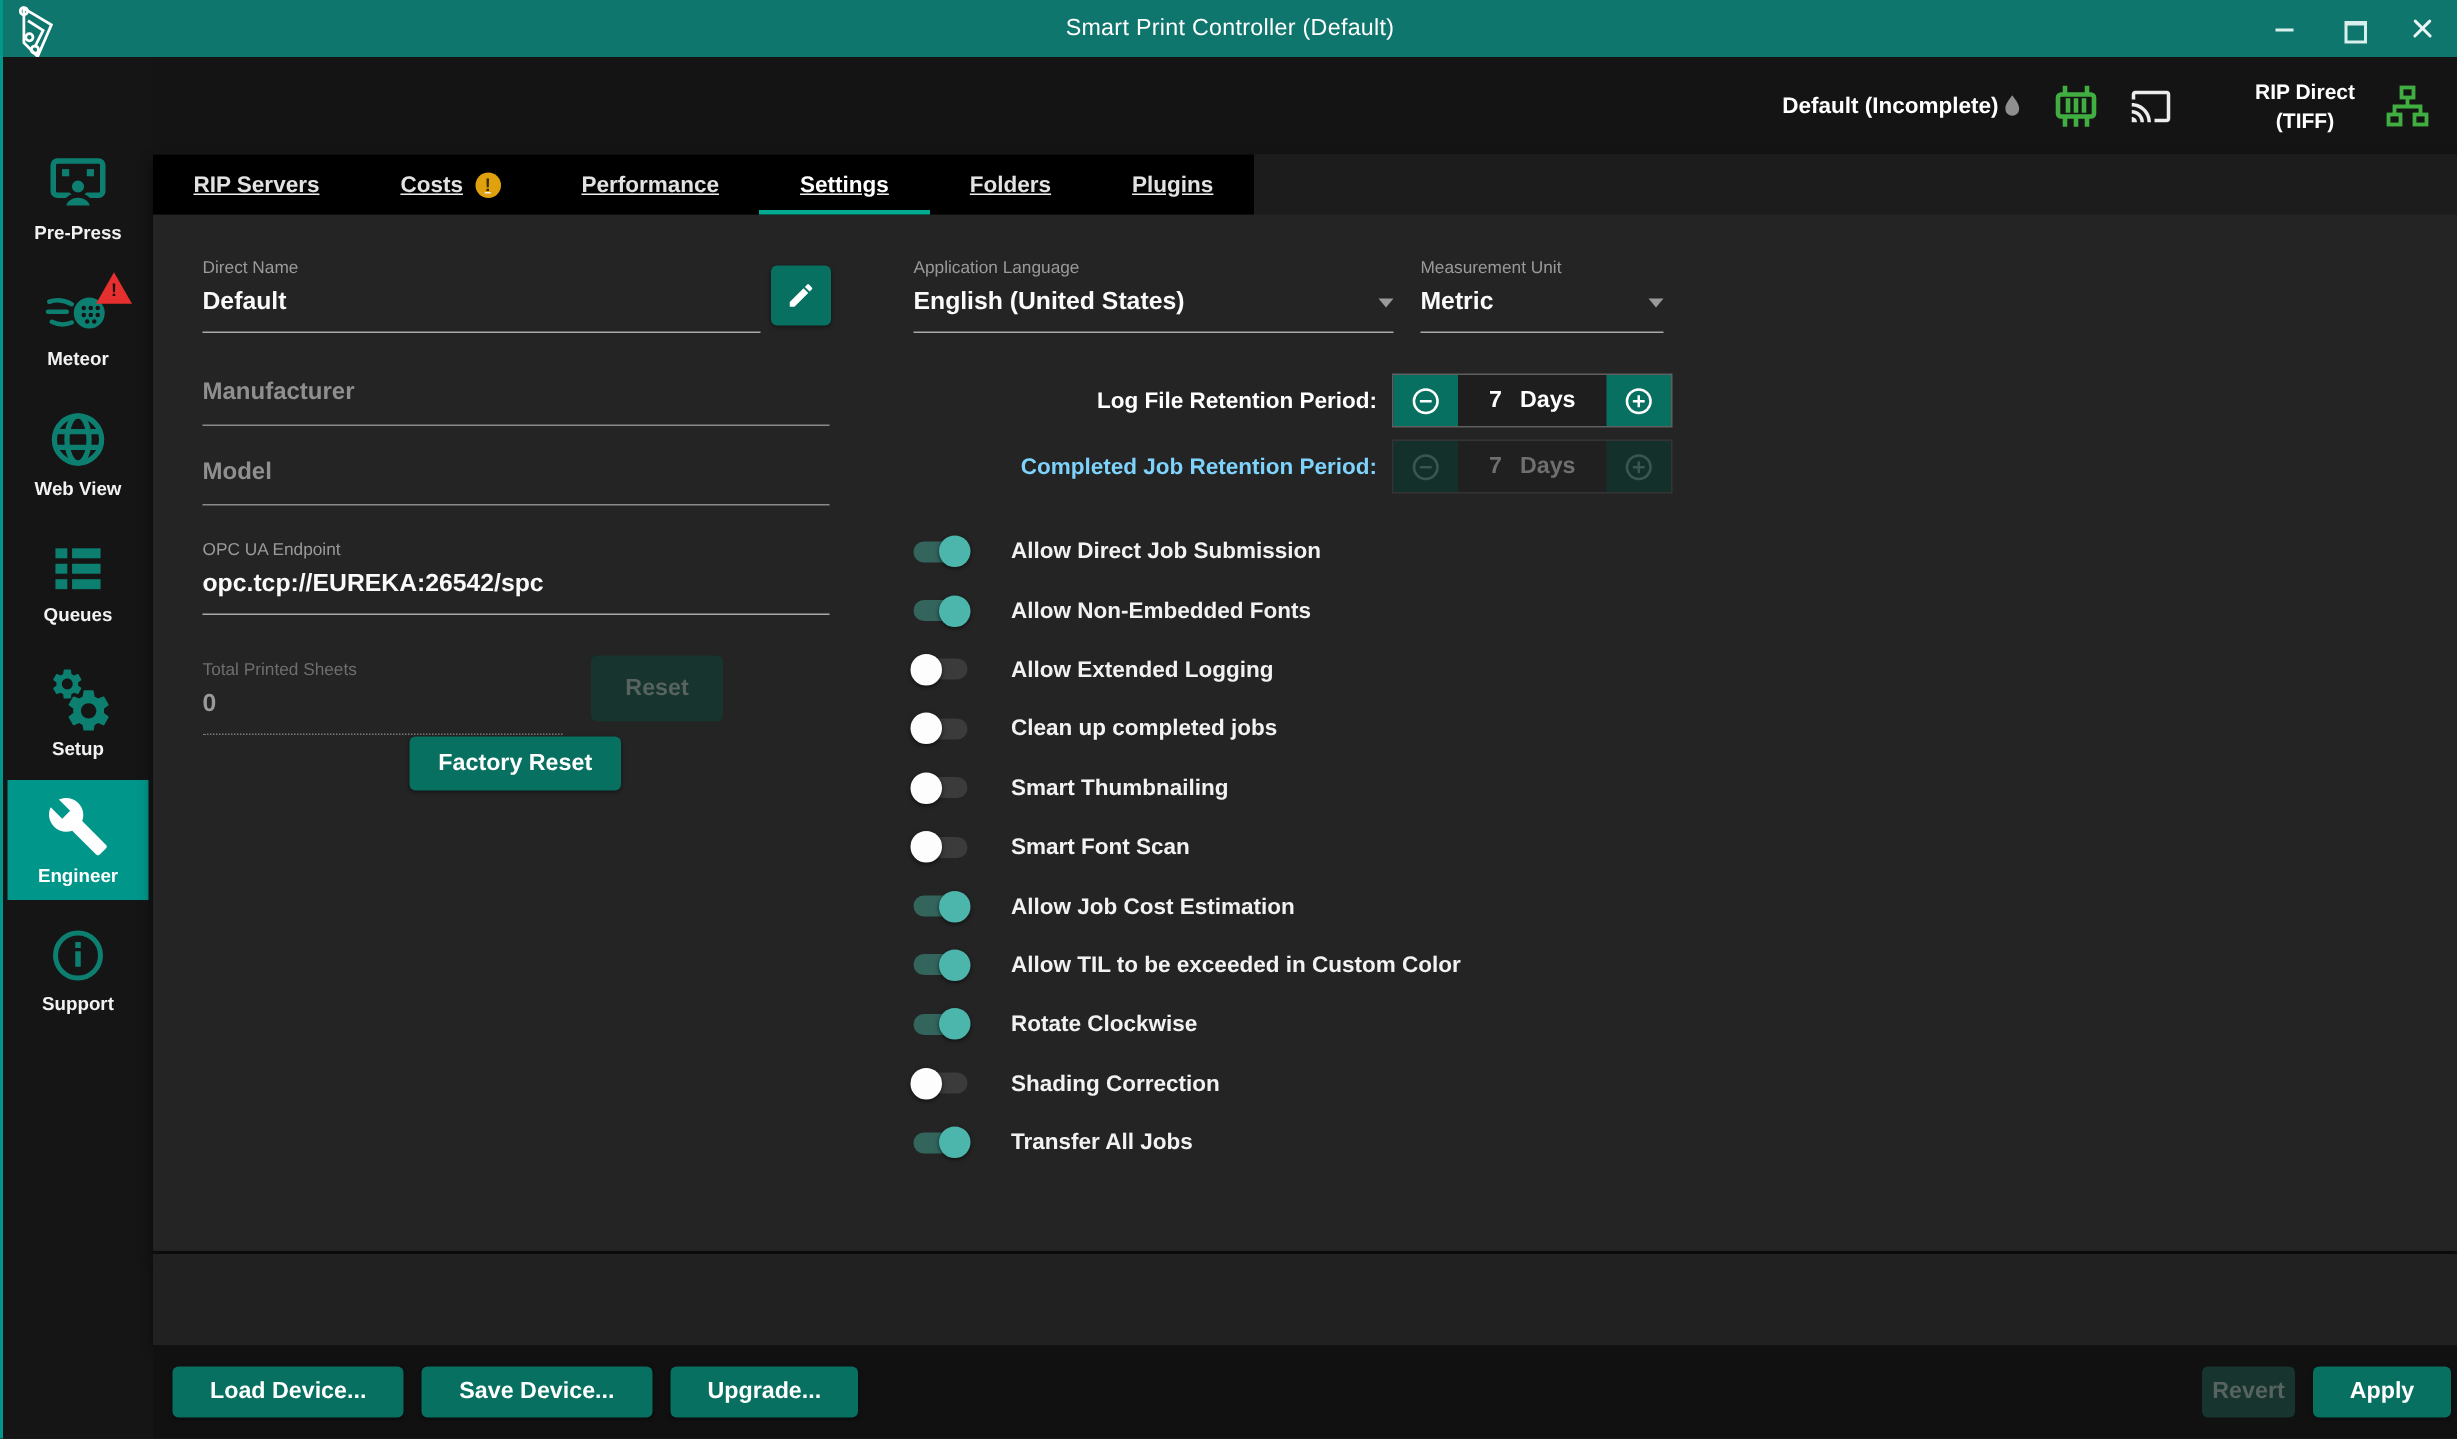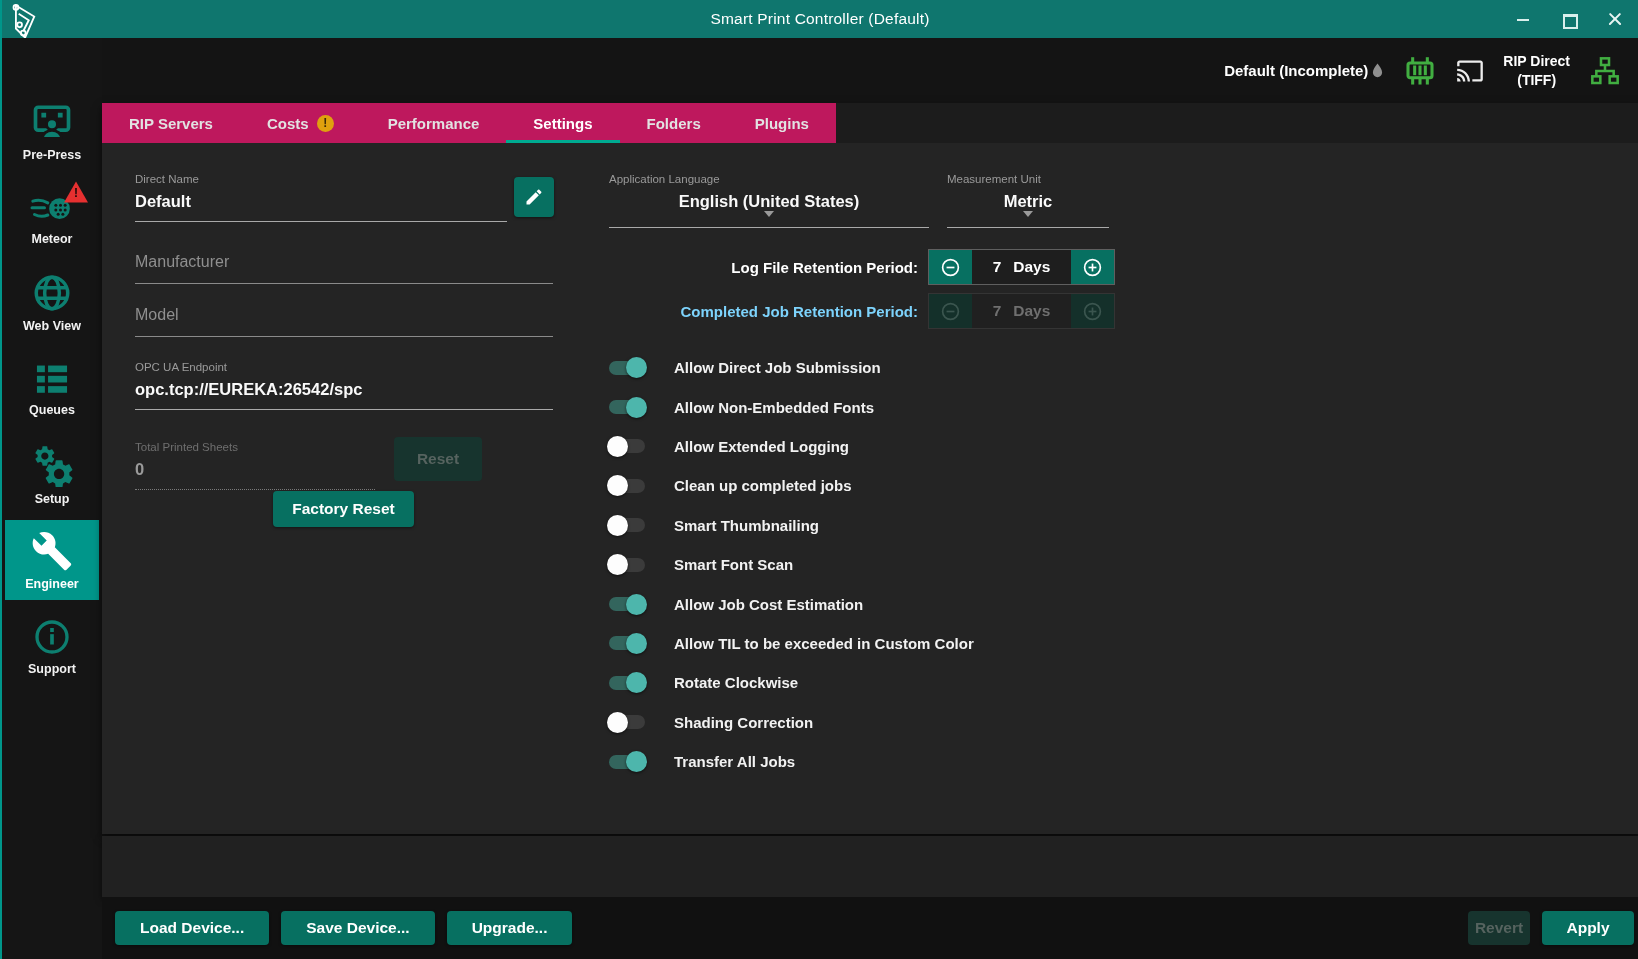--- a/index.html
+++ b/index.html
@@ -20,60 +20,60 @@
   .wbtn{width:18px;height:18px;position:relative;cursor:pointer;}
   .wbtn.min::after{content:"";position:absolute;left:3px;right:3px;top:9px;height:2px;background:#d9efec;}
   .wbtn.max::after{content:"";position:absolute;left:3px;top:4px;width:11px;height:10px;border:2px solid #d9efec;border-top-width:3px;}
   .wbtn.close::before,.wbtn.close::after{content:"";position:absolute;left:1px;top:8px;width:16px;height:2.4px;background:#e8f5f3;border-radius:1px;}
   .wbtn.close::before{transform:rotate(45deg);} .wbtn.close::after{transform:rotate(-45deg);}
   
   .statusrow{position:absolute;left:100px;top:38px;right:0;height:65px;display:flex;align-items:center;justify-content:flex-end;gap:17px;padding-right:15px;}
   .devstatus{display:flex;flex-direction:row;align-items:center;gap:1px;}
   .devstatus .txt{font-size:15px;font-weight:700;color:#fff;}
   .ripstatus{display:flex;flex-direction:column;align-items:center;line-height:1.3;}
-  .ripstatus .txt{font-size:14px;font-weight:700;color:#fff;}
+  .ripstatus .txt{font-size:14px;font-weight:700;color:#fff;margin-left:36px;}
   
   .sidebar{position:absolute;left:0;top:38px;bottom:0;width:100px;background:#151515;display:flex;flex-direction:column;align-items:stretch;padding-top:52px;gap:6px;}
   .navitem{height:80px;display:flex;flex-direction:column;align-items:center;justify-content:center;gap:5px;cursor:pointer;position:relative;margin:0 3px;}
   .navitem .lbl{font-size:12.5px;font-weight:700;color:#f2f2f2;}
   .navitem.active{background:#00968a;}
   .navitem.active .lbl{color:#fff;}
   .badge-tri{position:absolute;top:4px;right:10px;width:26px;height:24px;}
   .badge-tri svg{position:absolute;inset:0;}
   .badge-tri .ex{position:absolute;left:0;right:0;top:6px;text-align:center;font-size:12px;font-weight:800;color:#1d0707;}
   
   .panel{position:absolute;left:100px;top:103px;right:0;height:731px;background:#242424;box-shadow:0 4px 8px rgba(0,0,0,.55);}
   .tabrow{height:40px;background:#1c1c1c;display:flex;}
-  .tabstrip{display:flex;background:#be185d;}
+  .tabstrip{display:flex;background:#000000;text-decoration:underline;}
   .tab{padding:0 27px;height:40px;display:flex;align-items:center;gap:8px;font-size:15px;font-weight:700;color:#e2e2e2;cursor:pointer;position:relative;white-space:nowrap;}
   .tab.active{color:#fff;}
   .tab.active::after{content:"";position:absolute;left:0;right:0;bottom:0;height:3px;background:#00ab91;}
   .warnbadge{width:17px;height:17px;border-radius:50%;background:#dfa10e;color:#3a2a05;font-size:12px;font-weight:800;display:flex;align-items:center;justify-content:center;}
   
   .fld{position:absolute;}
   .fld .flabel{font-size:11.5px;color:#9a9a9a;margin-bottom:7px;}
   .fld .fvalue{font-size:16.5px;font-weight:600;color:#fafafa;padding-bottom:10px;border-bottom:1px solid #a9a9a9;}
-  .fld .fplaceholder{font-size:16px;font-weight:400;color:#8f8f8f;padding-bottom:12px;border-bottom:1px solid #8a8a8a;}
+  .fld .fplaceholder{font-size:16px;font-weight:700;color:#8f8f8f;padding-bottom:12px;border-bottom:1px solid #8a8a8a;}
   .fld.disabled .flabel{color:#6e6e6e;}
   .fld.disabled .fvalue{color:#9a9a9a;border-bottom:1px dotted #7a7a7a;}
   .f-devname{left:33px;top:70px;width:372px;}
   .f-manufacturer{left:33px;top:150px;width:418px;}
   .f-model{left:33px;top:203px;width:418px;}
   .f-opc{left:33px;top:258px;width:418px;}
   .f-sheets{left:33px;top:338px;width:240px;}
   .editbtn{position:absolute;left:412px;top:74px;width:40px;height:40px;background:#077061;border:none;border-radius:4px;display:flex;align-items:center;justify-content:center;cursor:pointer;box-shadow:0 1px 3px rgba(0,0,0,.5);}
   .btn{border:none;border-radius:4px;font-family:inherit;font-weight:700;cursor:pointer;}
   .btn.teal{background:#077061;color:#fff;box-shadow:0 1px 3px rgba(0,0,0,.45);}
   .btn.disabled{background:#17342e;color:#56635f;cursor:default;box-shadow:none;}
   .resetbtn{position:absolute;left:292px;top:334px;width:88px;height:44px;font-size:15.5px;}
   .factorybtn{position:absolute;left:171px;top:388px;width:141px;height:36px;font-size:15.5px;}
   
   .f-lang{left:507px;top:70px;width:320px;}
   .f-unit{left:845px;top:70px;width:162px;}
-  .selrow{display:flex;align-items:center;justify-content:space-between;padding-bottom:10px;border-bottom:1px solid #a9a9a9;cursor:pointer;flex-direction:column;}
+  .selrow{display:flex;align-items:center;justify-content:space-between;padding-bottom:10px;border-bottom:1px solid #a9a9a9;cursor:pointer;}
   .selrow .fvaluetext{font-size:16.5px;font-weight:600;color:#fafafa;}
   .caret{width:0;height:0;border-left:5.5px solid transparent;border-right:5.5px solid transparent;border-top:6px solid #9a9a9a;}
   
   .retrow{position:absolute;display:flex;align-items:center;justify-content:flex-end;gap:10px;width:506px;left:507px;}
   .ret1{top:146px;} .ret2{top:190px;}
   .retrow .rlabel{font-size:15px;font-weight:600;color:#fff;}
   .retrow.disabled .rlabel{color:#7dd3fc;}
   .stepper{display:flex;height:36px;width:187px;border:1px solid #5f5f5f;}
   .stepper .sbtn{width:43px;background:#077061;border:none;display:flex;align-items:center;justify-content:center;cursor:pointer;}
   .stepper .sval{flex:1;background:#1e1e1e;display:flex;align-items:center;justify-content:center;gap:12px;color:#fff;font-size:15.5px;font-weight:700;}

